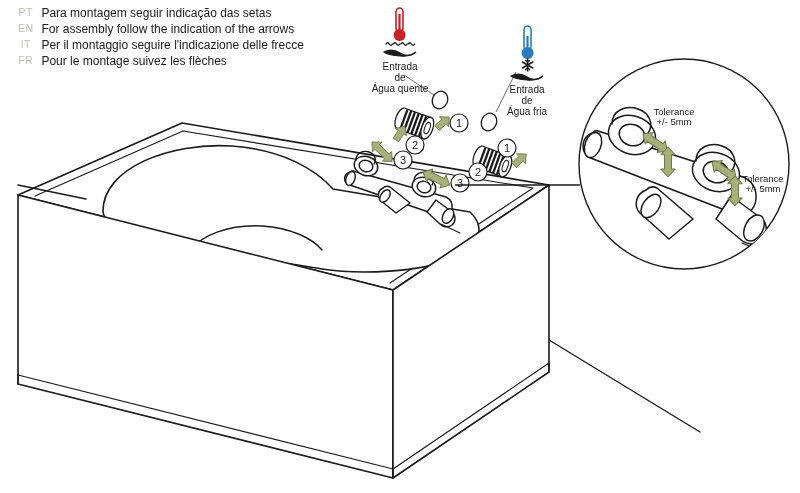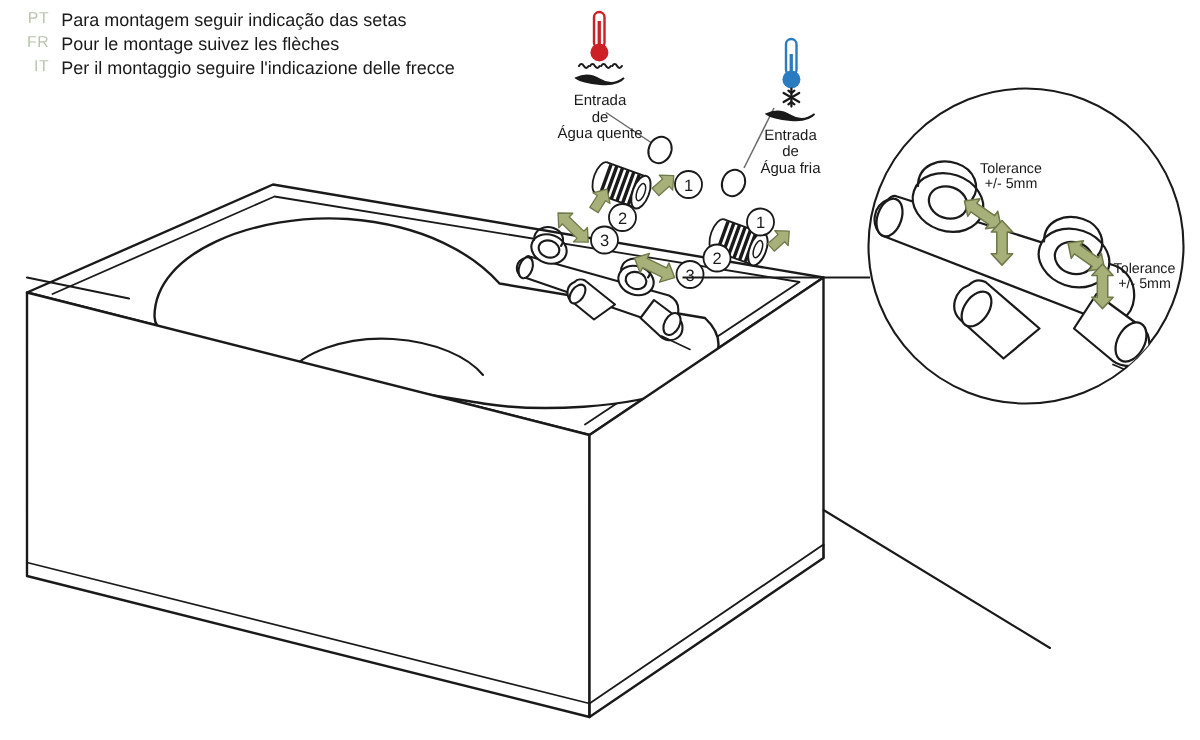--- a/index.html
+++ b/index.html
@@ -34,21 +34,21 @@
   .legend-row td {
     padding: 1px 0;
     vertical-align: top;
     white-space: nowrap;
   }
   .lang-code {
     color: #b9c3ad;
     font-size: 10.5px;
     letter-spacing: 0.4px;
     padding-right: 8px !important;
-    text-align: right;
+    text-align: center;
     font-family: "Liberation Sans", sans-serif;
   }
   .lang-text {
     color: #1a1a1a;
     font-size: 12px;
     font-family: "Liberation Sans", sans-serif;
   }
   .svg-label {
     font-family: "Liberation Sans", sans-serif;
     fill: #1a1a1a;
@@ -317,23 +317,27 @@
 
   </svg>
 
   <table class="legend-table">
     <tbody>
       <tr class="legend-row">
         <td class="lang-code">PT</td>
         <td class="lang-text">Para montagem seguir indicação das setas</td>
       </tr>
       <tr class="legend-row">
-        <td class="lang-code">FR</td>
-        <td class="lang-text">Pour le montage suivez les flèches</td>
+        <td class="lang-code">EN</td>
+        <td class="lang-text">For assembly follow the indication of the arrows</td>
       </tr>
       <tr class="legend-row">
         <td class="lang-code">IT</td>
         <td class="lang-text">Per il montaggio seguire l'indicazione delle frecce</td>
       </tr>
+      <tr class="legend-row">
+        <td class="lang-code">FR</td>
+        <td class="lang-text">Pour le montage suivez les flèches</td>
+      </tr>
     </tbody>
   </table>
 
 </div>
 
 </body></html>

